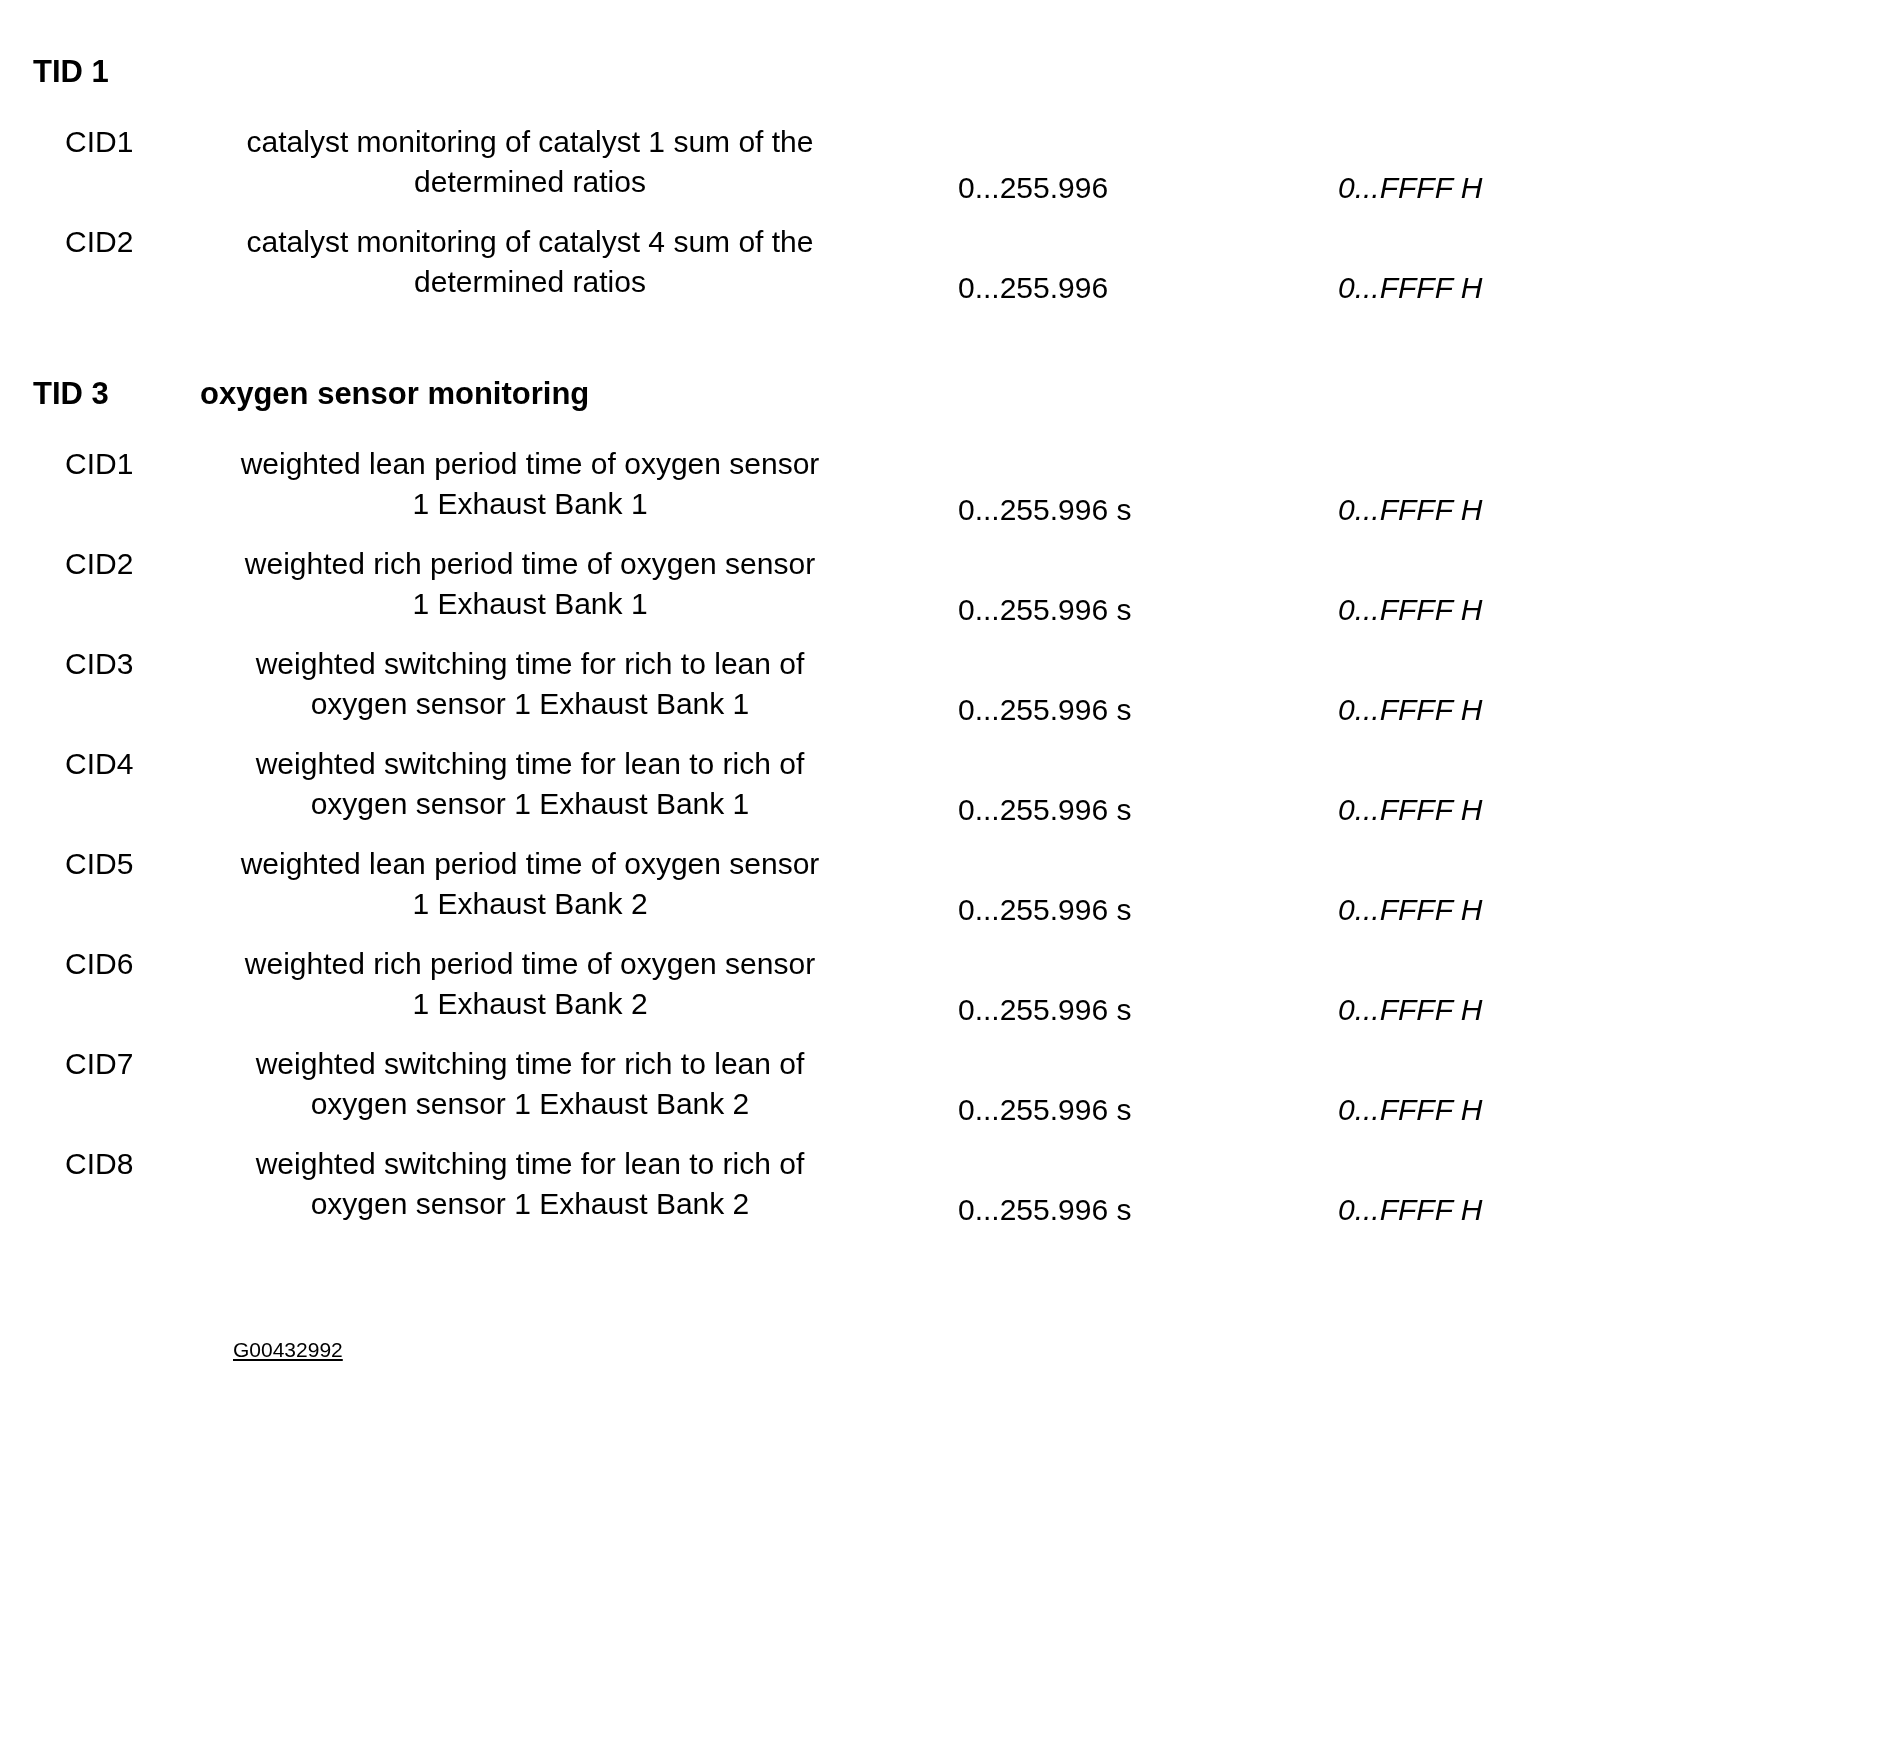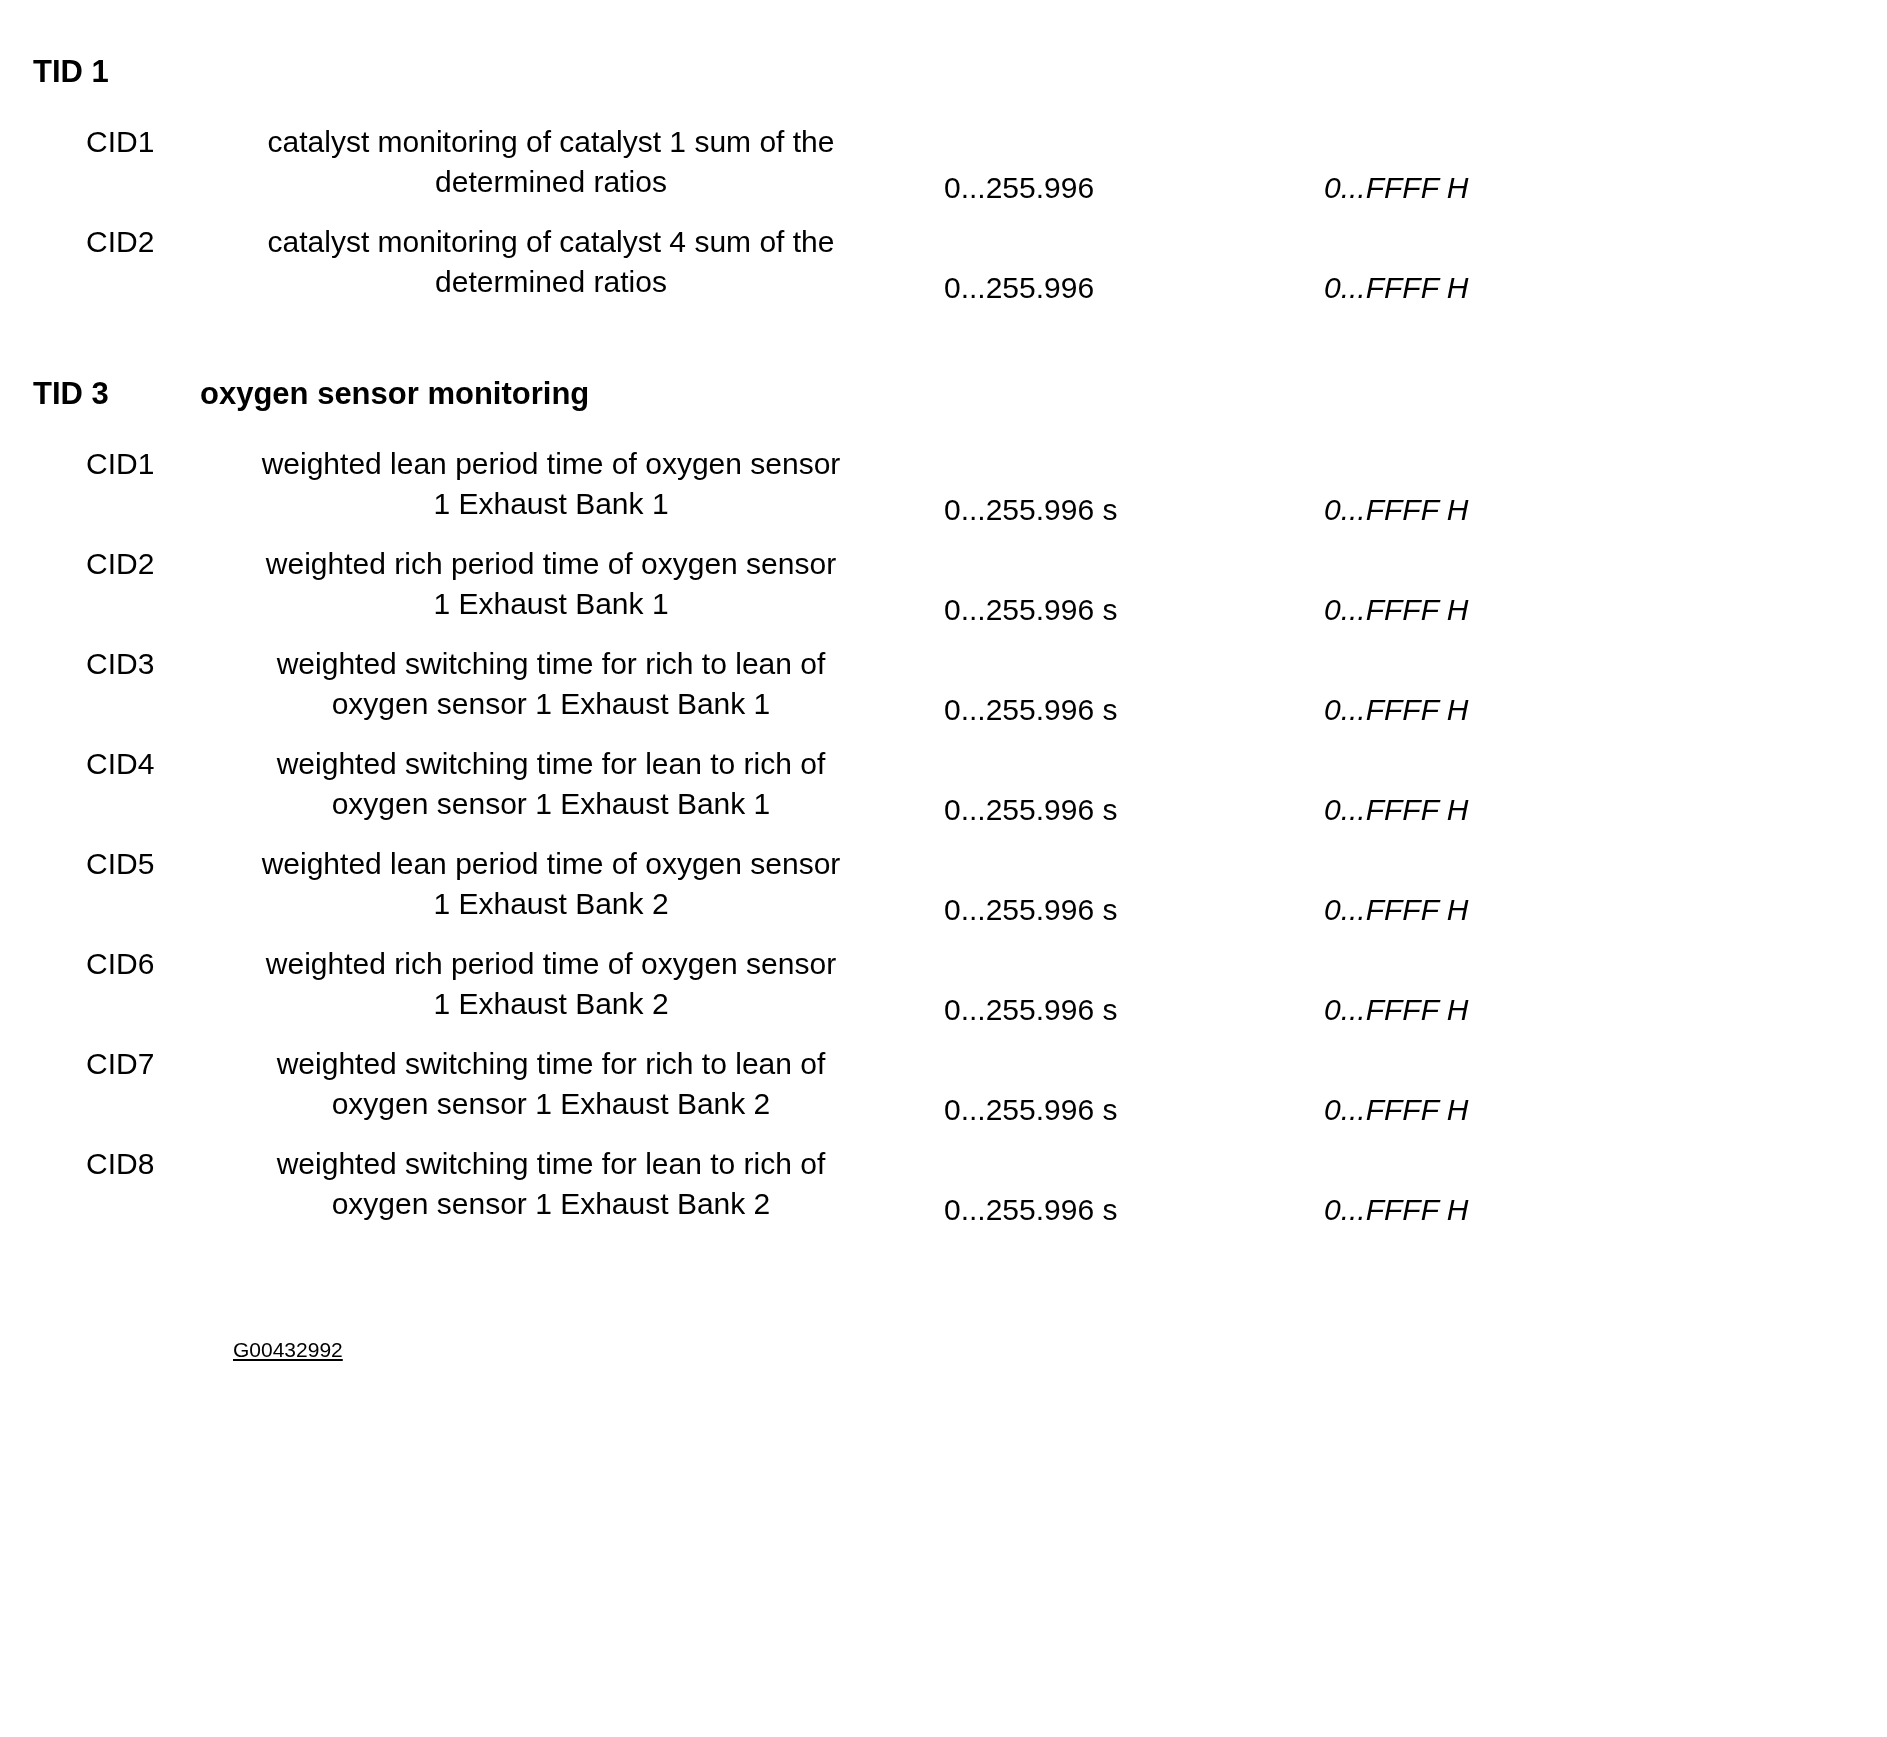--- a/index.html
+++ b/index.html
@@ -35,40 +35,40 @@
   .tid-label {
     width: 167px;
     flex: 0 0 167px;
   }
   .tid-title {
     flex: 1;
   }
   .row {
     display: flex;
     align-items: flex-end;
-    padding-left: 86px;
+    padding-left: 65px;
     margin-bottom: 20px;
     font-size: 30px;
     line-height: 40px;
   }
   .cid {
     flex: 0 0 115px;
     width: 115px;
     align-self: flex-start;
   }
   .desc {
     flex: 0 0 700px;
     width: 700px;
     white-space: pre-line;
     text-align: center;
   }
   .range {
     flex: 0 0 380px;
     width: 380px;
-    margin-left: 43px;
+    margin-left: 78px;
     position: relative;
     top: 6px;
   }
   .hex {
     flex: 0 0 200px;
     width: 200px;
     position: relative;
     top: 6px;
     font-style: italic;
   }

